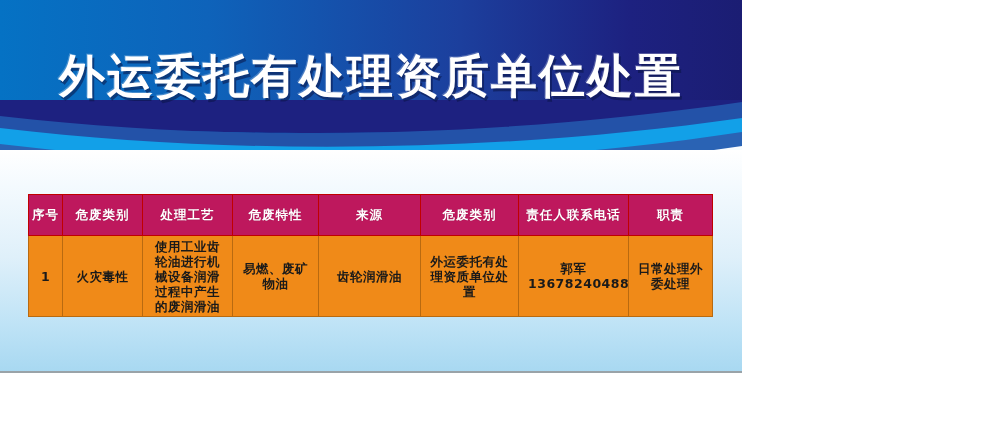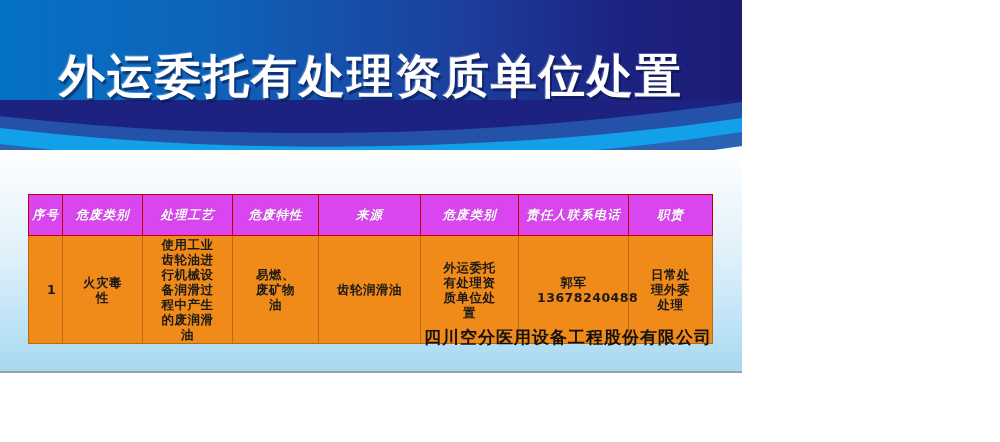--- a/index.html
+++ b/index.html
@@ -38,38 +38,37 @@
     background:linear-gradient(180deg,#ffffff 0%,#f4fafe 16%,#dff0fa 48%,#bfe3f6 78%,#a7d8f1 100%);
   }
   
   table.info{
     position:absolute;left:28px;top:194px;width:684px;
     border-collapse:collapse;
     table-layout:fixed;
     border:1px solid #8a5a12;
   }
   table.info th{
-    background:#d946ef;color:#ffffff;
+    background:#be185d;color:#ffffff;
     font-size:12.5px;font-weight:bold;
     height:38px;
     text-align:center;vertical-align:middle;
     border:1px solid #c00000;
     letter-spacing:1px;
     white-space:nowrap;
     text-shadow:0 0 1px rgba(0,0,0,.25);
-    font-style:italic;
   }
   table.info td{
     background:#f08a18;color:#1a1a1a;
     font-size:12.5px;font-weight:bold;
     height:78px;
     text-align:center;vertical-align:middle;
     border:1px solid #b96a10;
     line-height:15px;
-    padding:1px 18px;
+    padding:1px 9px;
     letter-spacing:.5px;
   }
   td.num{font-size:14px;letter-spacing:0;}
   td.tight{line-height:14px;}
   .company{
     position:absolute;left:0;top:326px;width:712px;
     text-align:right;
     font-size:17px;font-weight:bold;color:#111111;
     letter-spacing:1px;
     white-space:nowrap;
@@ -131,14 +130,13 @@
         <td>外运委托有处理资质单位处置</td>
         <td>
           <div>郭军</div>
           <div>13678240488</div>
         </td>
         <td>日常处理外委处理</td>
       </tr>
     </tbody>
   </table>
 
-  <div class="company">四川空分医用设备工程股份有限公司</div>
 </div>
 
 </body></html>

